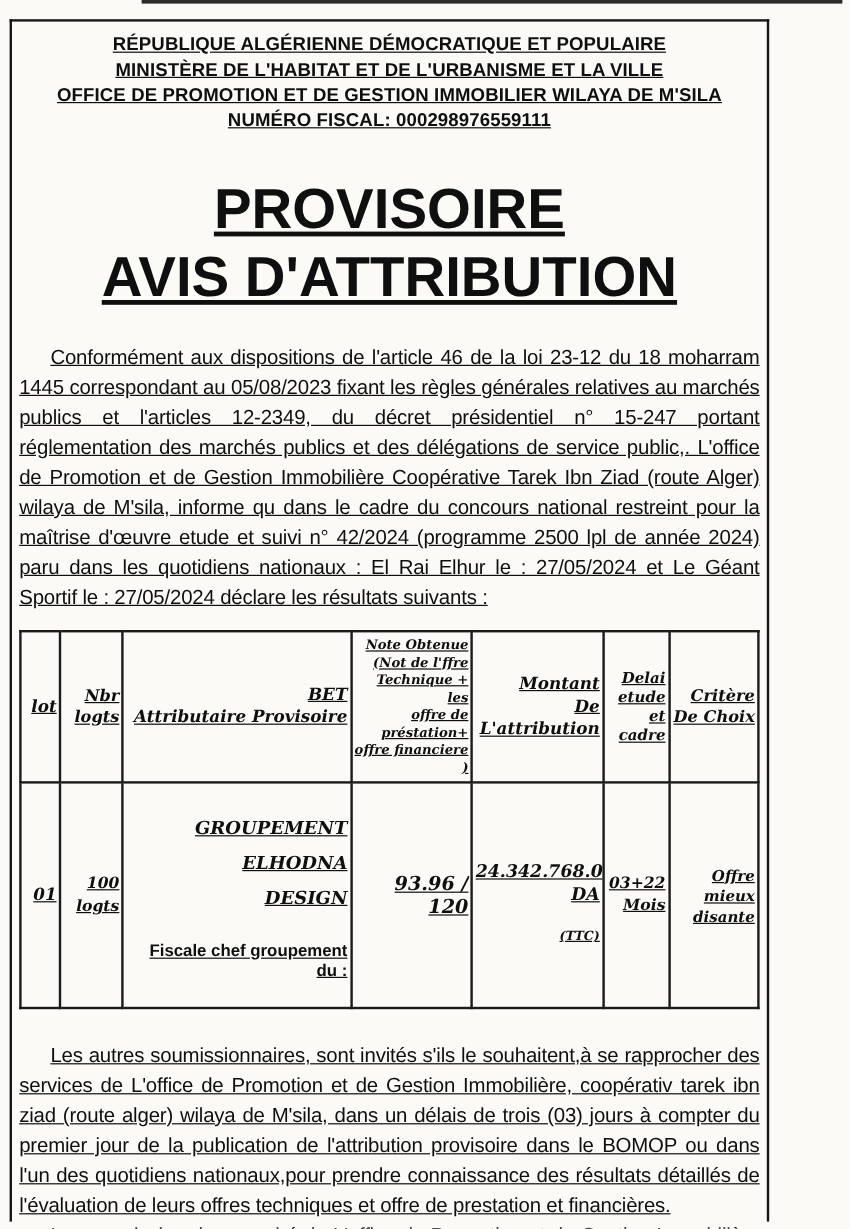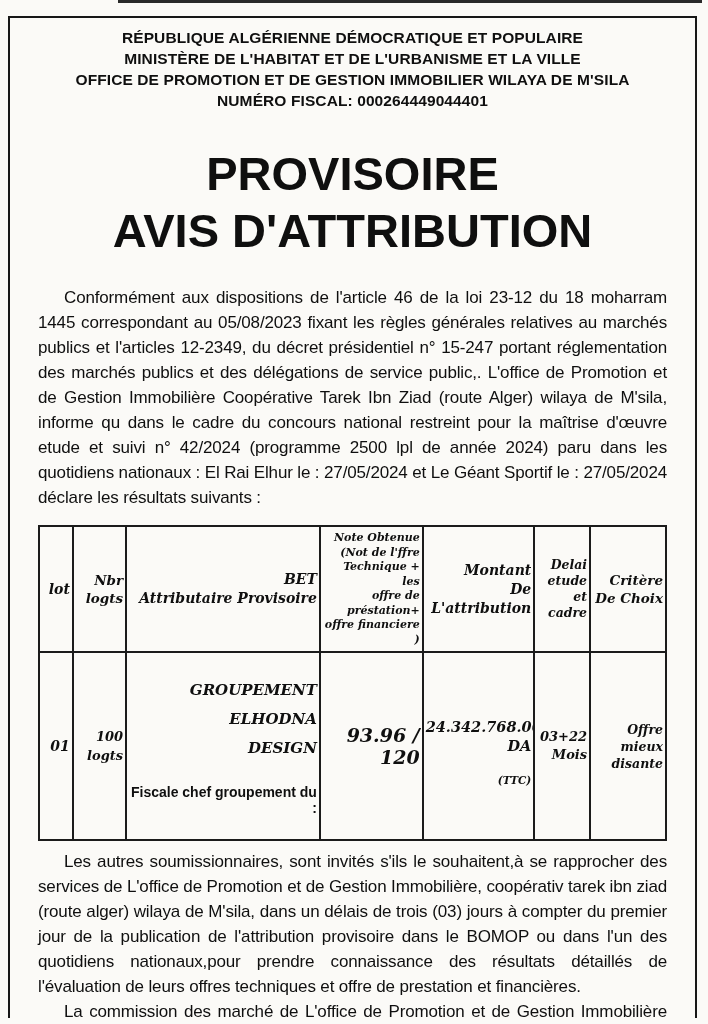--- a/index.html
+++ b/index.html
@@ -8,43 +8,43 @@
     background: #fbfaf7;
     color: #0f0f0f;
     font-family: "Liberation Sans", sans-serif;
     position: relative;
   }
   .scan-line-top {
     position: absolute; top: 0; left: 118px; width: 584px; height: 3px;
     background: #2a2a2a;
   }
   .doc-box {
-    position: absolute; left: 8px; top: 16px; width: 689px; height: 1002px;
+    position: absolute; left: 8px; top: 16px; width: 633px; height: 1002px;
     border: 2.5px solid #171717; border-bottom: none;
-    padding: 0 28px;
-    display: flex; flex-direction: column;
+    padding: 0 6px;
+    display: flex; flex-direction: column; text-decoration: underline;
   }
   .org-header {
     margin-top: 9px; text-align: center;
     font-weight: bold; font-size: 15.5px; line-height: 21px;
     letter-spacing: 0.1px;
   }
   .notice-title {
     margin-top: 34px; text-align: center;
     font-weight: bold; font-size: 47px; line-height: 57px;
     letter-spacing: 0px;
   }
   .para {
     text-align: justify;
     font-size: 17px; line-height: 25px;
     text-indent: 26px;
     letter-spacing: -0.15px;
   }
   .para-legal { margin-top: 26px; }
-  .para-bidders { margin-top: 8px; }
+  .para-bidders { margin-top: 26px; }
   .para-appeal { margin-top: 0; }
   .section-heading {
     margin-top: 15px; text-align: center;
     font-weight: bold; font-size: 16.5px; line-height: 24px;
   }
   table.award-table {
     margin-top: 15px; width: 100%;
     border-collapse: collapse;
     table-layout: fixed;
   }
@@ -69,38 +69,38 @@
   th.h-delai { font-size: 12.5px; line-height: 16px; }
   th.h-crit  { font-size: 13.5px; line-height: 18px; }
   td.c-lot   { font-size: 14px; font-style: normal; font-family: "Liberation Sans", sans-serif; }
   td.c-nbr   { font-size: 13px; line-height: 19px; }
   td.c-bet .bet-name { font-size: 15px; line-height: 29px; display: block; }
   td.c-bet .bet-sub  {
     display: block; margin-top: 2px;
     font-family: "Liberation Sans", sans-serif; font-style: normal;
     font-weight: bold; font-size: 14px;
   }
-  td.c-note  { font-size: 19px; border-radius: 20px; }
+  td.c-note  { font-size: 16px; border-radius: 20px; }
   td.c-mont .mont-main { font-size: 14.5px; line-height: 19px; display: block; margin-top: 11px; }
   td.c-mont .mont-sub  { font-size: 10.5px; display: block; }
   td.c-delai { font-size: 13px; line-height: 18px; margin-left: 28px; }
   td.c-crit  { font-size: 12.5px; line-height: 17px; border-radius: 22px; }
 </style>
 </head>
 <body>
 
 <div class="scan-line-top"></div>
 
 <div class="doc-box">
 
   <div class="org-header">
     <div>RÉPUBLIQUE ALGÉRIENNE DÉMOCRATIQUE ET POPULAIRE</div>
     <div>MINISTÈRE DE L'HABITAT ET DE L'URBANISME ET LA VILLE</div>
     <div>OFFICE DE PROMOTION ET DE GESTION IMMOBILIER WILAYA DE M'SILA</div>
-    <div>NUMÉRO FISCAL: 000264449044401</div>
+    <div>NUMÉRO FISCAL: 000298976559111</div>
   </div>
 
   <div class="notice-title">
     <div>PROVISOIRE</div>
     <div>AVIS D'ATTRIBUTION</div>
   </div>
 
   <p class="para para-legal">Conformément aux dispositions de l'article 46 de la loi 23-12 du 18 moharram 1445 correspondant au 05/08/2023 fixant les règles générales relatives au marchés publics et l'articles 12-2349, du décret présidentiel n° 15-247 portant réglementation des marchés publics et des délégations de service public,. L'office de Promotion et de Gestion Immobilière Coopérative Tarek Ibn Ziad (route Alger) wilaya de M'sila, informe qu dans le cadre du concours national restreint pour la maîtrise d'œuvre etude et suivi n° 42/2024 (programme 2500 lpl de année 2024) paru dans les quotidiens nationaux : El Rai Elhur le : 27/05/2024 et Le Géant Sportif le : 27/05/2024 déclare les résultats suivants :</p>
 
 

